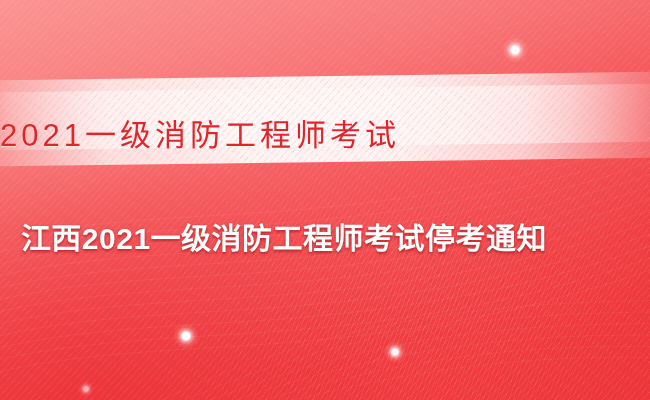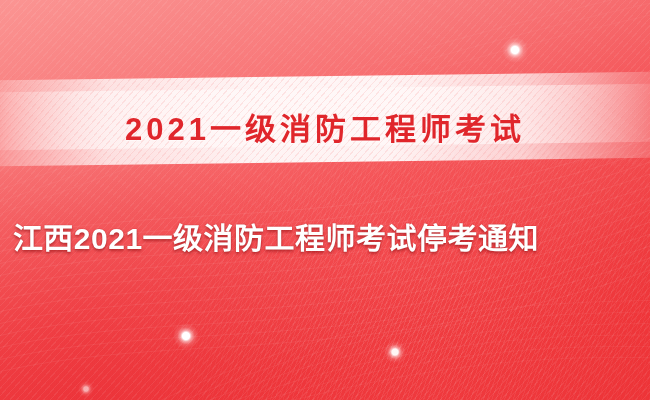--- a/index.html
+++ b/index.html
@@ -185,34 +185,34 @@
         rgba(245,120,120,0.16) 1px,
         rgba(255,255,255,0) 1px,
         rgba(255,255,255,0) 5px);
     transform: rotate(-0.75deg);
   }
 
   
   .title {
     position: absolute;
     left: 0;
-    top: 104px;
+    top: 110px;
     width: 650px;
-    text-align: center;
+    text-align: left;
     font-size: 31px;
-    font-weight: 700;
+    font-weight: 400;
     letter-spacing: 4px;
     color: #e0262b;
     white-space: nowrap;
     text-shadow: 0 1px 0 rgba(255,255,255,0.55);
   }
 
   .subtitle {
     position: absolute;
-    left: 0;
+    left: 8px;
     top: 214px;
     width: 552px;
     text-align: center;
     font-size: 30px;
     font-weight: 700;
     letter-spacing: 0.5px;
     color: #ffffff;
     white-space: nowrap;
     text-shadow:
       0 2px 3px rgba(140,12,16,0.55),

